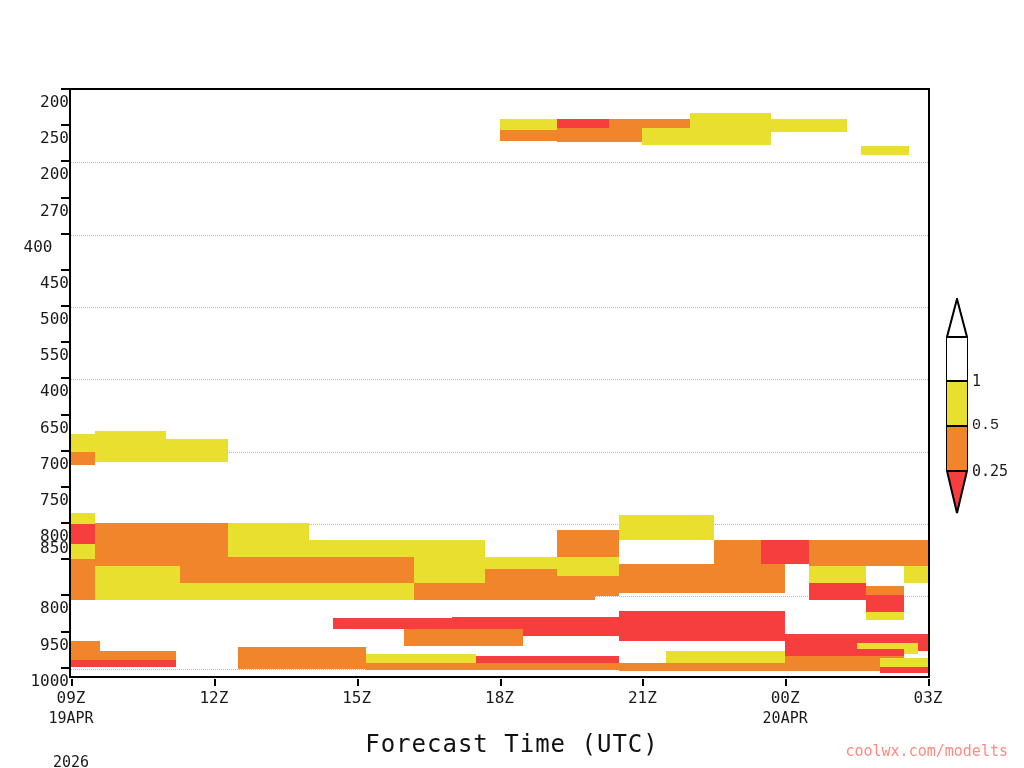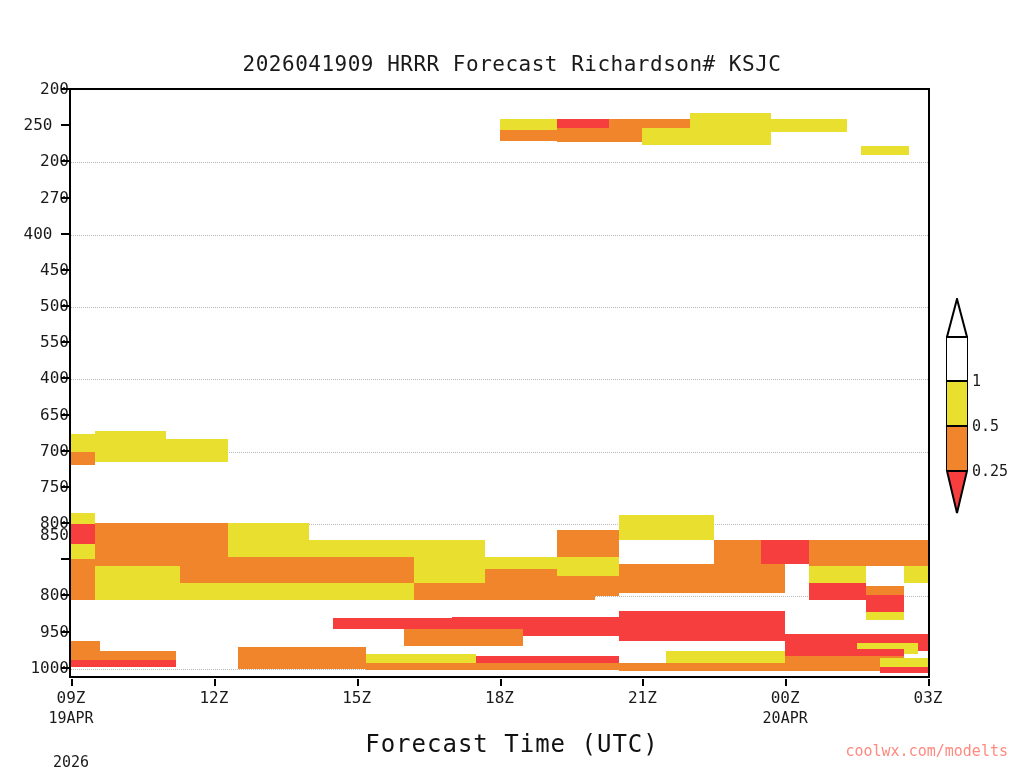--- a/index.html
+++ b/index.html
@@ -78,20 +78,21 @@
   
   .ytick-label {
     position: absolute;
     right: 0;
     width: 62px;
     text-align: right;
     font-size: 16px;
     color: #1a1a1a;
     transform: translateY(-9px);
     white-space: nowrap;
+    margin-top: 13px;
   }
   .ytick-mark {
     position: absolute;
     left: 61px;
     width: 8px;
     height: 0;
     border-top: 2px solid #000;
   }
   #y-axis-zone {
     position: absolute;
@@ -189,26 +190,25 @@
     color: #1a1a1a;
     transform: translateY(-9px);
     white-space: nowrap;
   }
 </style>
 </head>
 <body>
 
 <div id="chart-root">
 
-  <div id="chart-title">2026041909 HRRR Forecast Richardson# KSJC</div>
 
   <div id="y-axis-zone">
       <div class="ytick-label" style="top: 0px;">200</div>
       <div class="ytick-mark" style="top: 0px;"></div>
-      <div class="ytick-label" style="top: 36.1728px; text-align: center;">250</div>
+      <div class="ytick-label" style="top: 36.1728px;">250</div>
       <div class="ytick-mark" style="top: 36.1728px;"></div>
       <div class="ytick-label" style="top: 72.3457px;">200</div>
       <div class="ytick-mark" style="top: 72.3457px;"></div>
       <div class="ytick-label" style="top: 108.519px;">270</div>
       <div class="ytick-mark" style="top: 108.519px;"></div>
       <div class="ytick-label" style="top: 144.691px; text-align: center;">400</div>
       <div class="ytick-mark" style="top: 144.691px;"></div>
       <div class="ytick-label" style="top: 180.864px;">450</div>
       <div class="ytick-mark" style="top: 180.864px;"></div>
       <div class="ytick-label" style="top: 217.037px;">500</div>
@@ -339,17 +339,17 @@
       <div class="cbar-seg" style="top: 38px; height: 45px; background: rgb(255, 255, 255);"></div>
       <div class="cbar-seg" style="top: 83px; height: 45px; background: rgb(232, 223, 46);"></div>
       <div class="cbar-seg" style="top: 128px; height: 45px; background: rgb(240, 133, 43);"></div>
       <div class="cbar-arrow" style="top: 0px;"><svg width="22" height="40" viewBox="0 0 22 40">
           <polygon points="11,1 21,39 1,39" fill="#ffffff" stroke="#000" stroke-width="2"></polygon>
         </svg></div>
       <div class="cbar-arrow" style="top: 172px;"><svg width="22" height="44" viewBox="0 0 22 44">
           <polygon points="1,1 21,1 11,43" fill="#f73e3e" stroke="#000" stroke-width="2"></polygon>
         </svg></div>
       <div class="cbar-tick-label" style="top: 83px;">1</div>
-      <div class="cbar-tick-label" style="top: 128px;">0.5</div>
+      <div class="cbar-tick-label" style="top: 128px; font-family: Liberation Mono, monospace;">0.5</div>
       <div class="cbar-tick-label" style="top: 173px;">0.25</div>
     </div>
 
 </div>
 
 </body></html>

